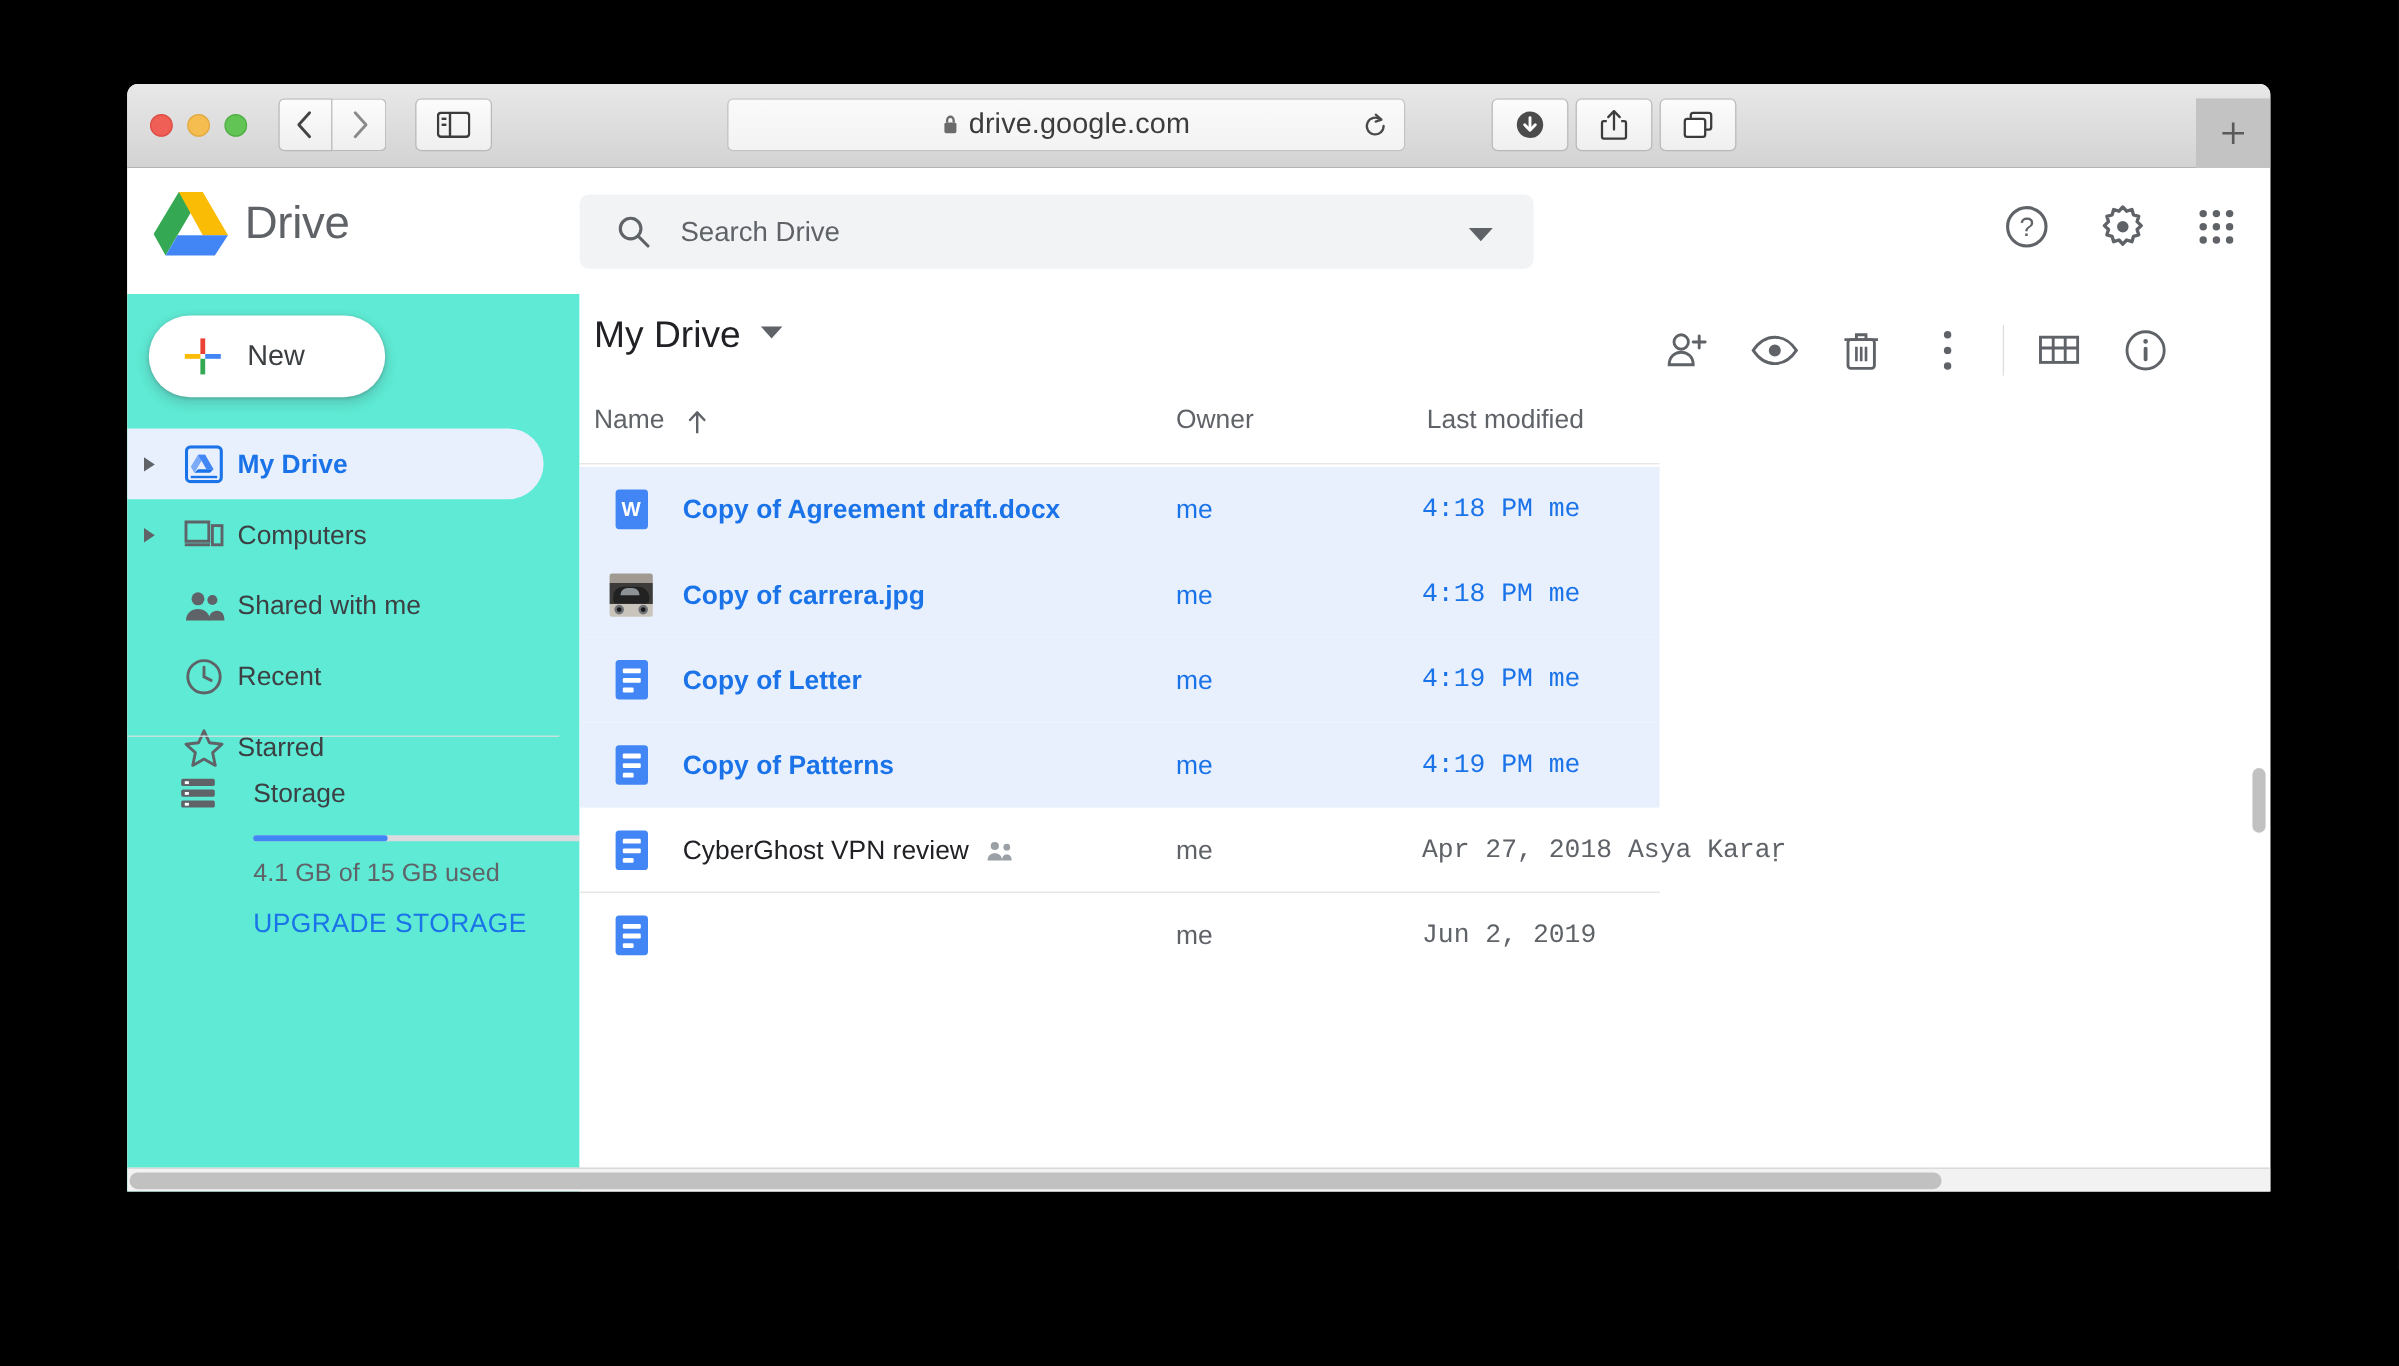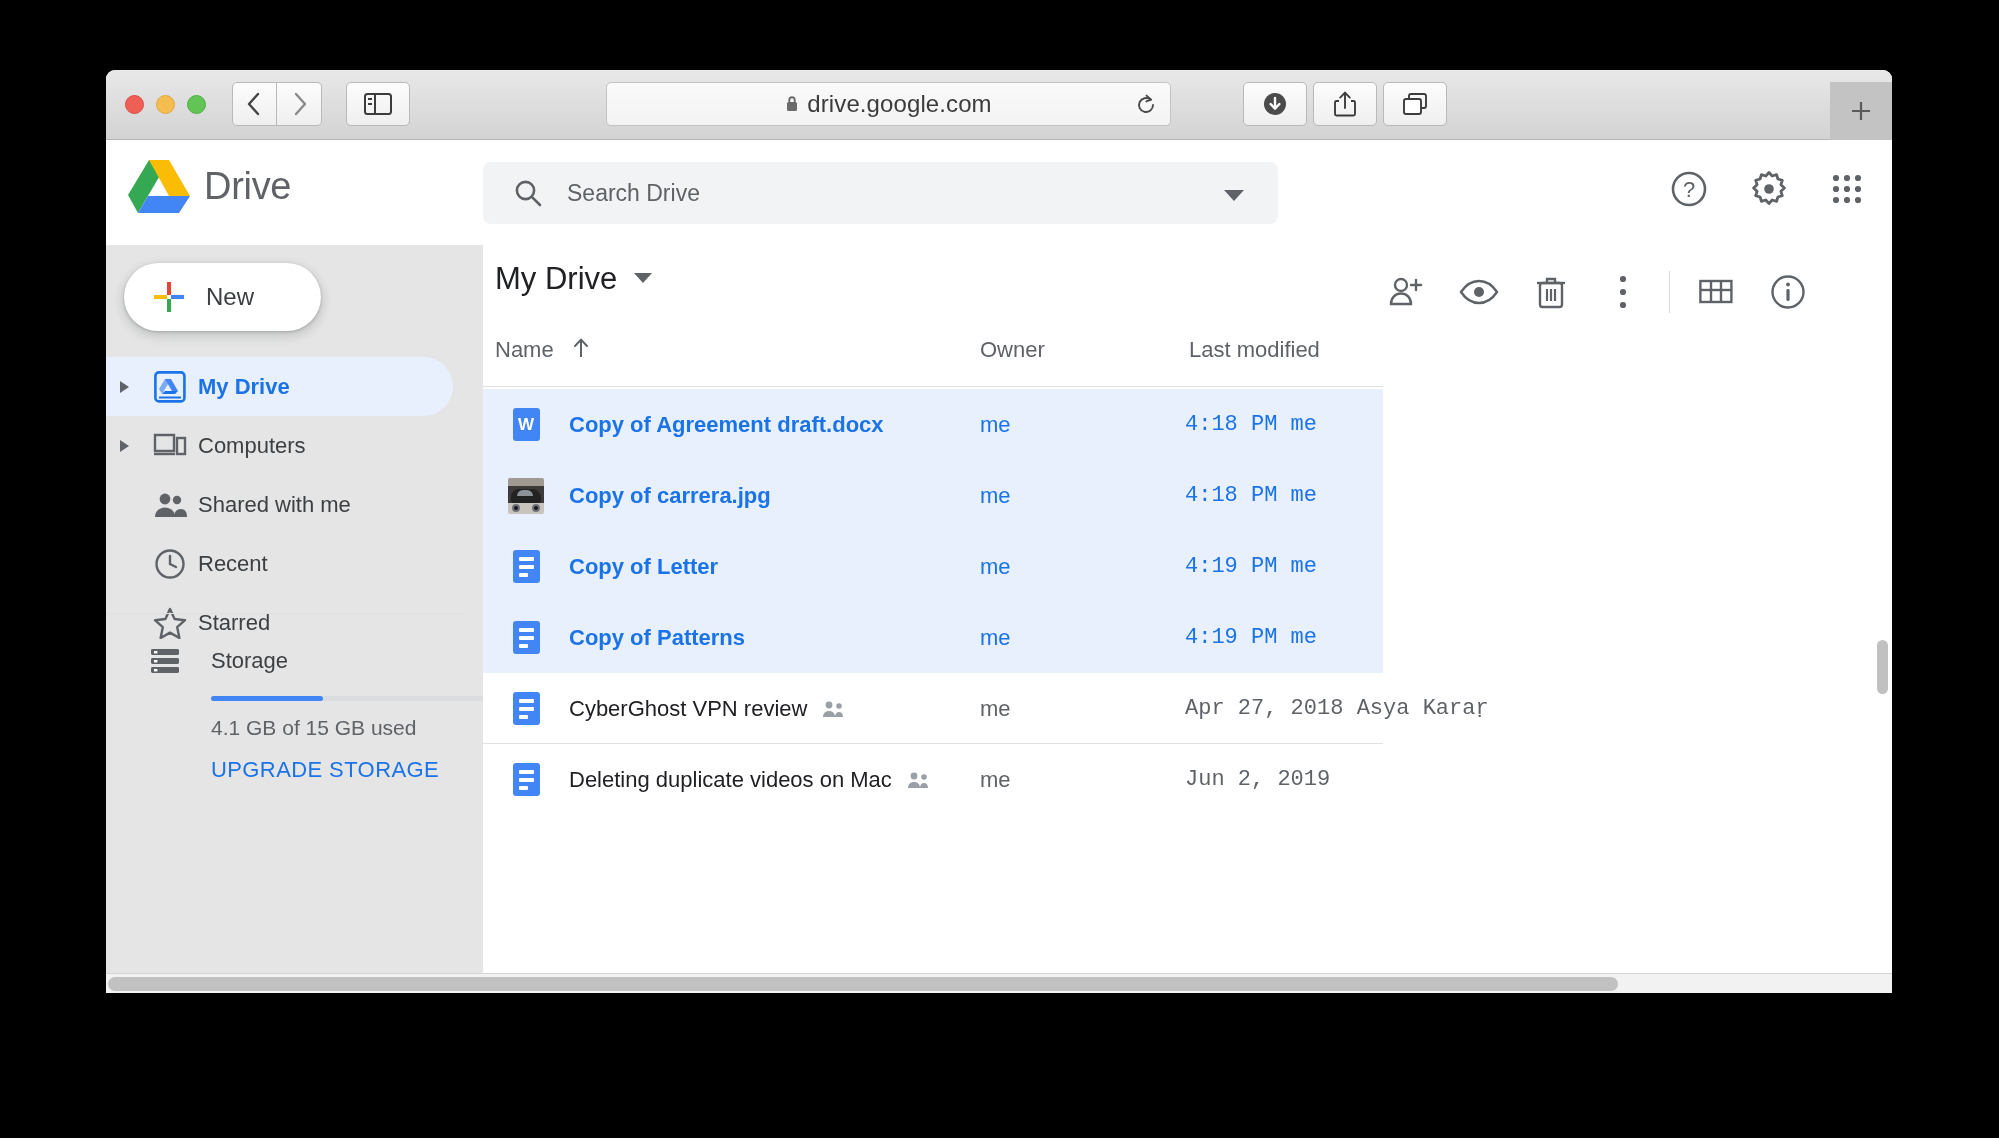--- a/index.html
+++ b/index.html
@@ -80,21 +80,21 @@
   #search .sicon { margin-left:30px; margin-right:24px; display:flex; }
   #search .sph { font-size:23px; color:#5f6368; }
   #search .caret { position:absolute; right:33px; top:26px; }
 
   .hicons { position:absolute; right:28px; top:30px; display:flex; gap:42px; align-items:center; }
 
   
   #body { position:relative; height:748px; display:flex; }
 
   
-  #sidebar { width:377px; flex:0 0 377px; background:#e5e5e5; position:relative; }
+  #sidebar { width:377px; flex:0 0 377px; background:#5eead4; position:relative; }
   #newbtn {
     position:absolute; left:18px; top:18px; width:197px; height:68px;
     background:#fff; border-radius:34px;
     box-shadow:0 1px 3px rgba(60,64,67,.3), 0 4px 8px 3px rgba(60,64,67,.15);
     display:flex; align-items:center; gap:20px; padding-left:28px;
   }
   #newbtn .nlabel { font-size:24px; color:#3c4043; }
 
   .navlist { position:absolute; left:0; top:112px; width:377px; }
   .navitem {
@@ -121,21 +121,21 @@
 
   #maintop { position:relative; height:80px; }
   #crumb { position:absolute; left:12px; top:16px; display:flex; align-items:center; gap:16px; }
   #crumb .ctitle { font-size:31px; color:#202124; }
   #acts { position:absolute; right:68px; top:22px; display:flex; align-items:center; gap:0; }
   .act { width:72px; height:50px; display:flex; align-items:center; justify-content:center; }
   .vdiv { width:1px; height:42px; background:#dadce0; margin:0 10px; }
 
   #cols { position:relative; height:64px; }
   #cols .ch { position:absolute; font-size:22px; color:#5f6368; top:12px; }
-  #cols .c-name  { left:12px; display:flex; align-items:flex-start; gap:18px; }
+  #cols .c-name  { left:12px; display:flex; align-items:flex-end; gap:18px; }
   #cols .c-owner { left:497px; }
   #cols .c-mod   { left:706px; }
   #headrule { position:absolute; left:0; top:61px; width:900px; height:1px; background:#e0e0e0; }
 
   #rows { position:relative; }
   .frow {
     position:relative; height:71px; display:flex; align-items:center;
     width:900px;
   }
   .frow.sel { background:#e8f0fe; }
@@ -598,31 +598,20 @@
         </div>
 
         <div class="frow">
           <span class="ficon">
             <span class="docicon">
                 <i></i>
                 <i></i>
                 <i></i>
               </span>
           </span>
-          <span class="fname">
-            <span>Deleting duplicate videos on Mac</span>
-            <span class="shareppl">
-              <svg width="26" height="18" viewBox="0 0 26 18">
-                <circle cx="8" cy="5" r="3.4" fill="#9aa0a6"></circle>
-                <path d="M2 17 c0-4 2.8-6 6-6 s6 2 6 6z" fill="#9aa0a6"></path>
-                <circle cx="18" cy="6" r="2.8" fill="#9aa0a6"></circle>
-                <path d="M14 17 c0-3.4 1.8-5 4-5 2.4 0 4 1.6 4 5z" fill="#9aa0a6"></path>
-              </svg>
-            </span>
-          </span>
           <span class="fowner">me</span>
           <span class="fmod">Jun 2, 2019</span>
         </div>
       </div>
 
       <div id="vscroll"></div>
     </div>
   </div>
 
   <div id="hscrollTrack">

